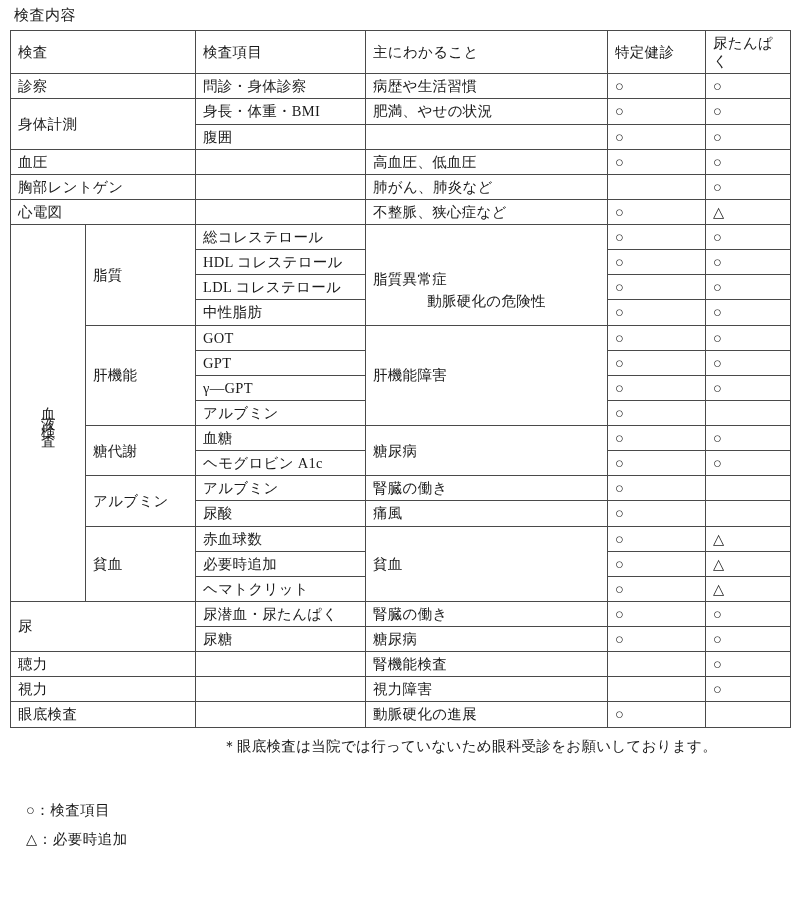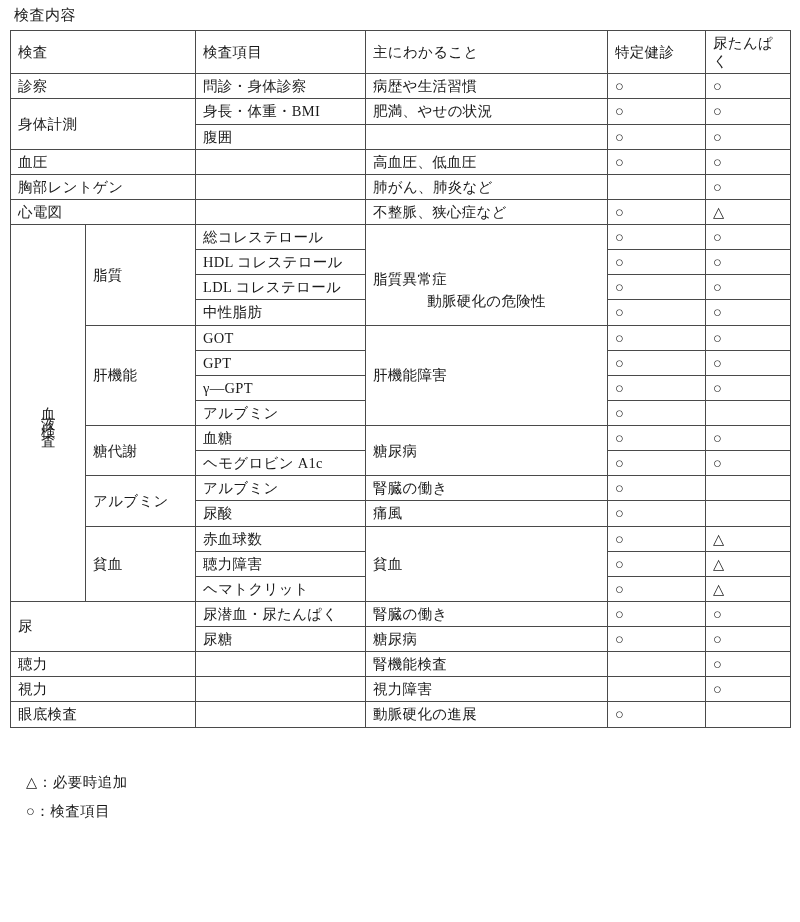--- a/index.html
+++ b/index.html
@@ -249,21 +249,21 @@
       </tr>
 
       <tr>
         <td rowspan="3" class="top-align">貧血</td>
         <td>赤血球数</td>
         <td rowspan="3">貧血</td>
         <td class="mark-cell">○</td>
         <td class="mark-cell">△</td>
       </tr>
       <tr>
-        <td>聴力障害</td>
+        <td>必要時追加</td>
         <td class="mark-cell">○</td>
         <td class="mark-cell">△</td>
       </tr>
       <tr>
         <td>ヘマトクリット</td>
         <td class="mark-cell">○</td>
         <td class="mark-cell">△</td>
       </tr>
 
       <tr>
@@ -300,19 +300,20 @@
         <td colspan="2">眼底検査</td>
         <td></td>
         <td>動脈硬化の進展</td>
         <td class="mark-cell">○</td>
         <td class="mark-cell"></td>
       </tr>
 
     </tbody>
   </table>
 
+  <div class="note">＊眼底検査は当院では行っていないため眼科受診をお願いしております。</div>
 
   <div class="legend">
+    <div>○：検査項目</div>
     <div>△：必要時追加</div>
-    <div>○：検査項目</div>
   </div>
 
 </div>
 
 </body></html>

